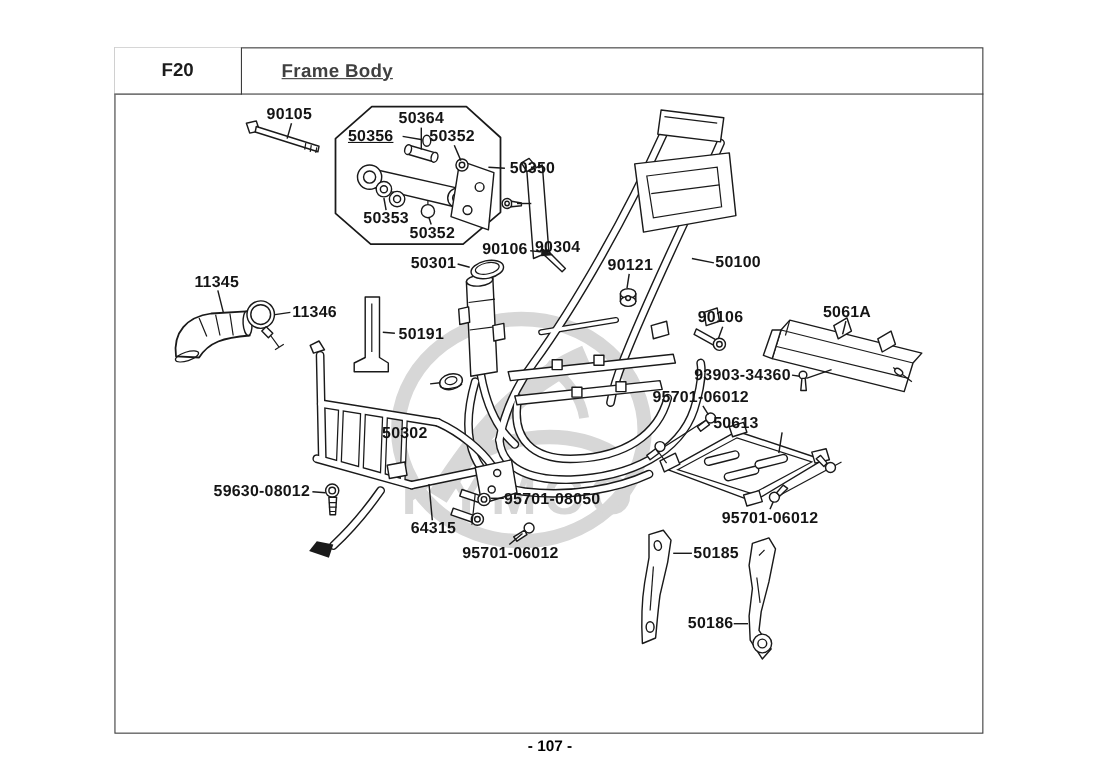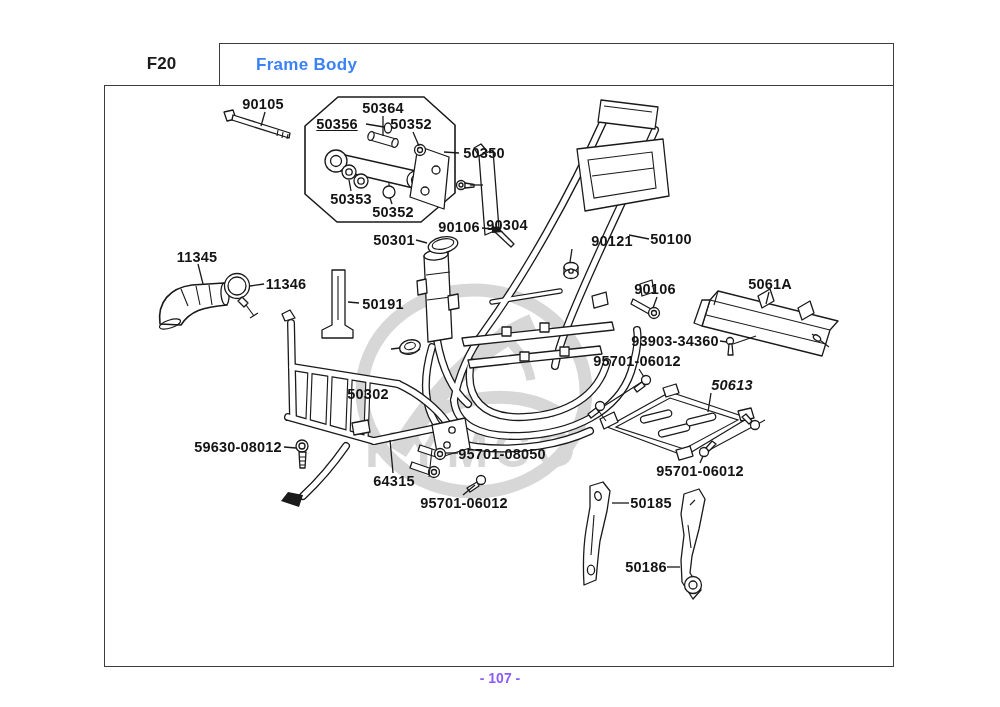--- a/index.html
+++ b/index.html
@@ -16,31 +16,31 @@
     border-right:1.5px solid #3c3c3c;border-bottom:1.5px solid #3c3c3c;
     box-sizing:border-box;display:flex;align-items:center;justify-content:center;
     font-weight:bold;font-size:17px;color:#1c1c1c;background:#fff;z-index:3;
   }
   .header-rule{
     position:absolute;left:104px;top:84.5px;width:790px;height:0;
     border-bottom:1.5px solid #3c3c3c;z-index:2;
   }
   .header-title{
     position:absolute;left:256px;top:43px;height:43px;display:flex;align-items:center;
-    font-weight:bold;font-size:17px;color:#3b82f6;z-index:3;letter-spacing:0.3px;
+    font-weight:bold;font-size:17px;color:#404040;z-index:3;letter-spacing:0.3px;text-decoration:underline;
   }
   .art{position:absolute;left:0;top:0;width:1000px;height:707px;z-index:1;}
   .label-layer{position:absolute;left:0;top:0;width:880px;height:707px;z-index:4;pointer-events:none;}
   .part-label{
     position:absolute;transform:translate(-50%,-50%);
     font-weight:bold;font-size:14.5px;color:#141414;white-space:nowrap;letter-spacing:0.2px;
   }
   .page-number{
     position:absolute;left:0;top:670px;width:1000px;text-align:center;
-    font-weight:bold;font-size:14px;color:#8b5cf6;z-index:3;
+    font-weight:bold;font-size:14px;color:#000000;z-index:3;
   }
   
   .tube-o{fill:none;stroke:#1a1a1a;stroke-width:8;stroke-linecap:round;stroke-linejoin:round;}
   .tube-i{fill:none;stroke:#ffffff;stroke-width:5.4;stroke-linecap:round;stroke-linejoin:round;}
   .tubeS-o{fill:none;stroke:#1a1a1a;stroke-width:5.5;stroke-linecap:round;}
   .tubeS-i{fill:none;stroke:#ffffff;stroke-width:3.2;stroke-linecap:round;}
   .part{fill:#ffffff;stroke:#1a1a1a;stroke-width:1.3;stroke-linejoin:round;}
   .part2{fill:#ffffff;stroke:#1a1a1a;stroke-width:1.6;stroke-linejoin:round;}
   .ln{fill:none;stroke:#1a1a1a;stroke-width:1.1;}
   .ld{fill:none;stroke:#1a1a1a;stroke-width:1.3;}
@@ -346,31 +346,31 @@
       <div class="part-label" style="left: 263px; top: 104px;">90105</div>
       <div class="part-label" style="left: 383px; top: 108px;">50364</div>
       <div class="part-label" style="left: 337px; top: 124px; text-decoration: underline;">50356</div>
       <div class="part-label" style="left: 411px; top: 124px;">50352</div>
       <div class="part-label" style="left: 484px; top: 153px;">50350</div>
       <div class="part-label" style="left: 507px; top: 185px; margin-top: 40px;">90304</div>
       <div class="part-label" style="left: 351px; top: 199px;">50353</div>
       <div class="part-label" style="left: 393px; top: 212px;">50352</div>
       <div class="part-label" style="left: 459px; top: 227px;">90106</div>
       <div class="part-label" style="left: 394px; top: 240px;">50301</div>
-      <div class="part-label" style="left: 573px; top: 241px; margin-left: 39px;">90121</div>
+      <div class="part-label" style="left: 573px; top: 241px;">90121</div>
       <div class="part-label" style="left: 671px; top: 239px;">50100</div>
       <div class="part-label" style="left: 197px; top: 257px;">11345</div>
       <div class="part-label" style="left: 286px; top: 284px;">11346</div>
       <div class="part-label" style="left: 383px; top: 304px;">50191</div>
       <div class="part-label" style="left: 655px; top: 289px;">90106</div>
       <div class="part-label" style="left: 770px; top: 284px;">5061A</div>
       <div class="part-label" style="left: 675px; top: 341px;">93903-34360</div>
       <div class="part-label" style="left: 368px; top: 349px; margin-top: 45px;">50302</div>
       <div class="part-label" style="left: 637px; top: 361px;">95701-06012</div>
-      <div class="part-label" style="left: 732px; top: 385px; font-style: italic;">50613</div>
+      <div class="part-label" style="left: 669px; top: 385px;">50613</div>
       <div class="part-label" style="left: 238px; top: 447px;">59630-08012</div>
       <div class="part-label" style="left: 502px; top: 454px;">95701-08050</div>
       <div class="part-label" style="left: 394px; top: 481px;">64315</div>
       <div class="part-label" style="left: 464px; top: 503px;">95701-06012</div>
       <div class="part-label" style="left: 700px; top: 471px;">95701-06012</div>
       <div class="part-label" style="left: 651px; top: 503px;">50185</div>
       <div class="part-label" style="left: 646px; top: 567px;">50186</div>
     </div>
 
   <div class="page-number">- 107 -</div>

